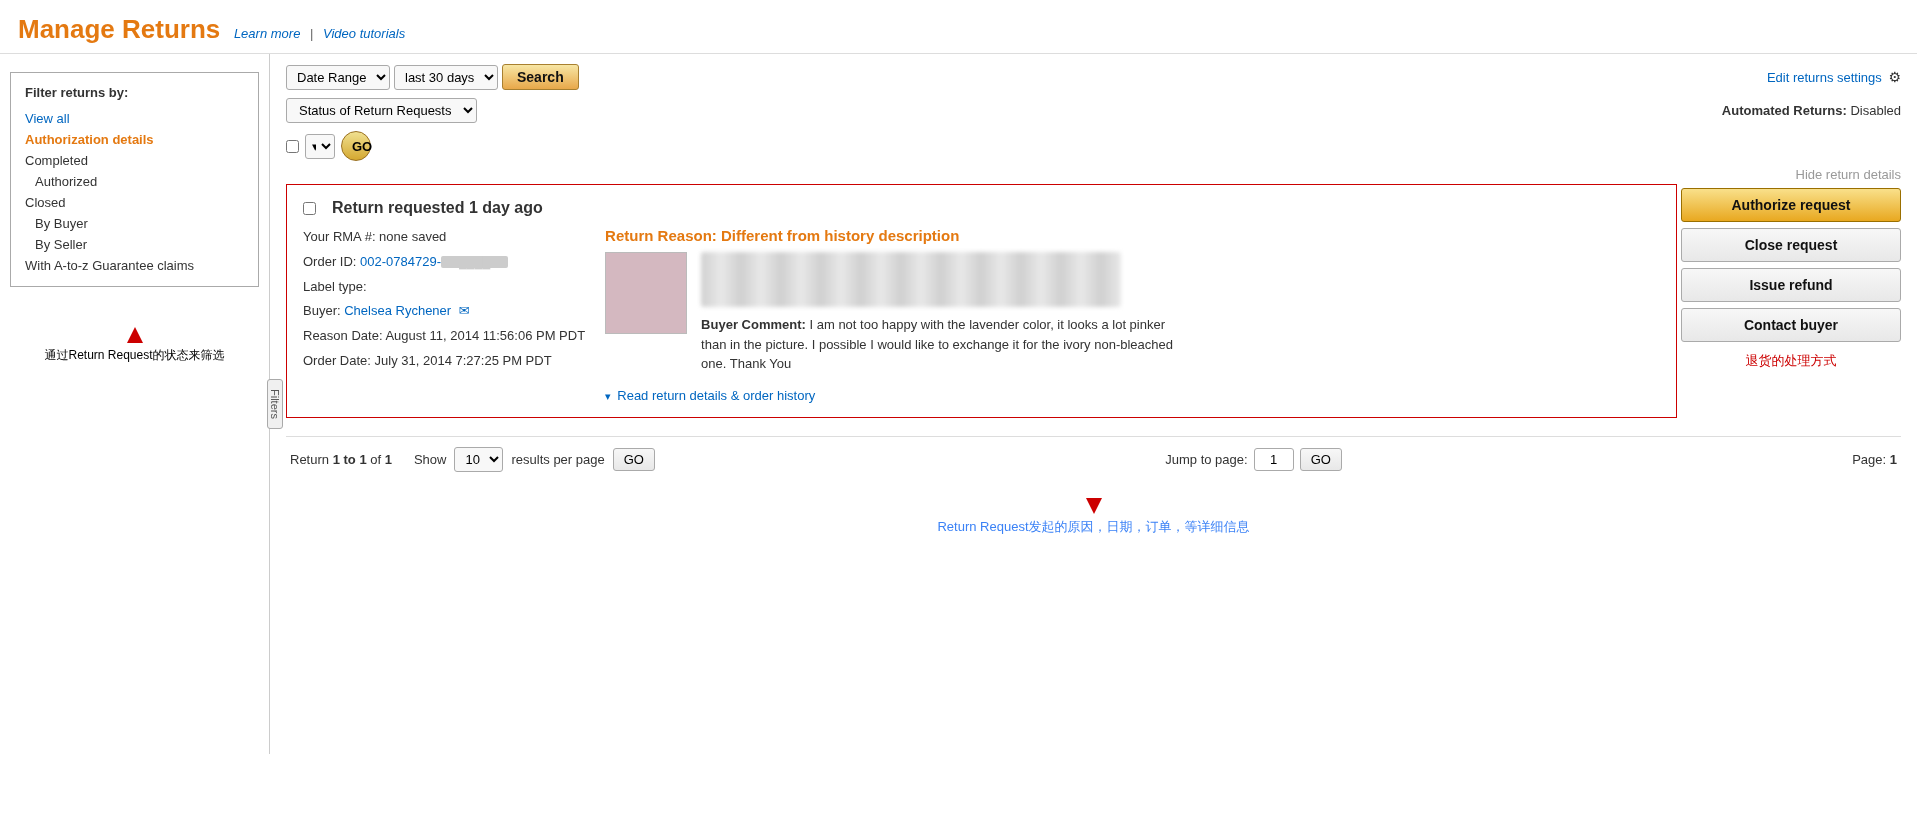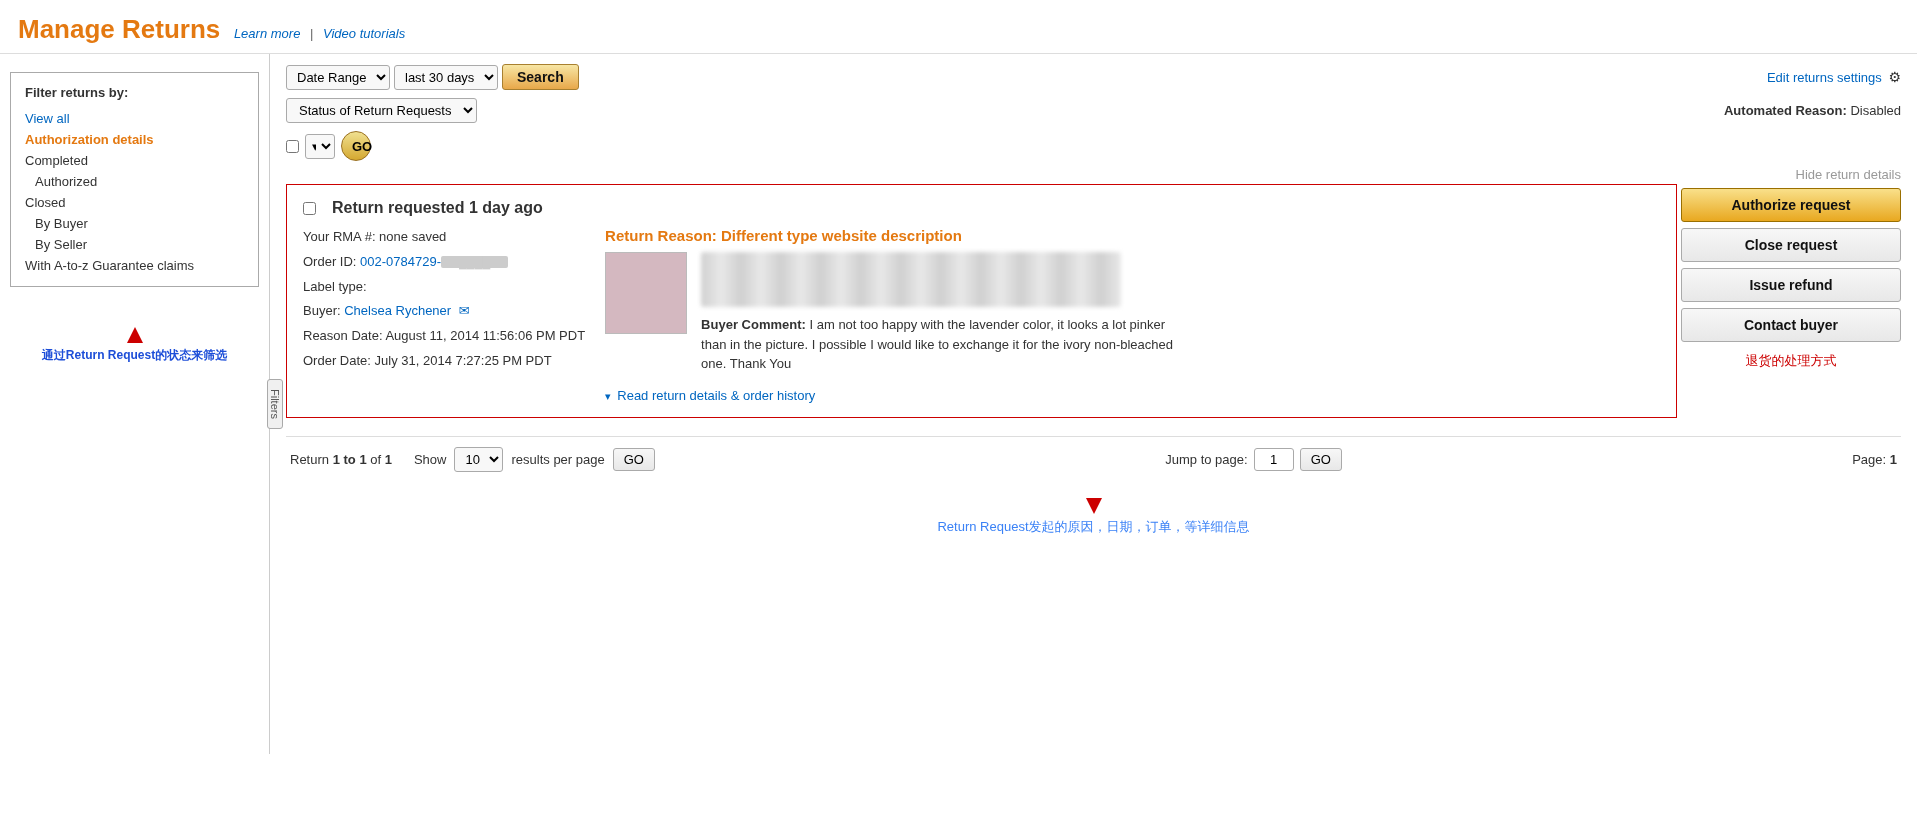--- a/index.html
+++ b/index.html
@@ -18,21 +18,21 @@
     
     .sidebar { width: 270px; min-width: 270px; border-right: 1px solid #ccc; padding: 12px 0; position: relative; }
     .sidebar-title { font-weight: bold; padding: 6px 14px 8px 14px; font-size: 13px; }
     .sidebar-item { padding: 3px 14px; font-size: 13px; cursor: pointer; }
     .sidebar-item.active { color: #e47911; font-weight: bold; }
     .sidebar-item.indent1 { padding-left: 24px; }
     .sidebar-item a { color: #0066c0; text-decoration: none; }
     .sidebar-border { border: 1px solid #aaa; margin: 6px 10px 10px 10px; padding: 6px 0 10px 0; }
     .filter-collapse { position: absolute; right: -14px; top: 50%; transform: translateY(-50%); background: #f0f0f0; border: 1px solid #aaa; border-radius: 3px; width: 16px; height: 50px; display: flex; align-items: center; justify-content: center; cursor: pointer; z-index: 2; font-size: 11px; color: #555; }
     .annotation-arrow { display: flex; flex-direction: column; align-items: center; margin-top: 30px; padding: 0 10px; }
-    .annotation-text { color: #1d4ed8; font-size: 12px; text-align: center; margin-top: 4px; font-weight: bold; }
+    .annotation-text { color: #000000; font-size: 12px; text-align: center; margin-top: 4px; }
     .arrow-up { width: 0; height: 0; border-left: 8px solid transparent; border-right: 8px solid transparent; border-bottom: 16px solid #cc0000; }
 
     
     .content { flex: 1; padding: 10px 16px; }
 
     
     .toolbar-row { display: flex; align-items: center; justify-content: space-between; margin-bottom: 8px; }
     .toolbar-left { display: flex; align-items: center; gap: 4px; }
     .select-box { padding: 3px 6px; border: 1px solid #aaa; border-radius: 3px; font-size: 13px; background: #f8f8f8; }
     .btn-search { background: linear-gradient(to bottom, #f7e6a4, #e8a84a); border: 1px solid #a88030; border-radius: 3px; padding: 4px 14px; font-size: 14px; font-weight: bold; cursor: pointer; color: #111; }
@@ -164,21 +164,21 @@
       </div>
     </div>
 
     <div class="toolbar-row">
       <div class="toolbar-left">
         <select class="select-box" style="padding: 3px 8px;">
           <option>Status of Return Requests</option>
         </select>
       </div>
       <div class="automated-returns">
-        <strong>Automated Reason:</strong>
+        <strong>Automated Returns:</strong>
         <span>Disabled</span>
       </div>
     </div>
 
     <div style="display:flex; align-items:center; gap:6px; margin-bottom:6px;">
       <input type="checkbox" style="">
       <select class="select-box" style="width:30px;padding:3px 2px;">
         <option>▾</option>
       </select>
       <button class="btn-go" style="background:linear-gradient(to bottom,#f0e090,#d4a830);border-color:#9a7020;border-radius:50%;width:30px;height:30px;font-weight:bold;">GO</button>
@@ -215,21 +215,21 @@
               <span>Reason Date:</span>
               <span>August 11, 2014 11:56:06 PM PDT</span>
             </p>
             <p>
               <span>Order Date:</span>
               <span>July 31, 2014 7:27:25 PM PDT</span>
             </p>
           </div>
 
           <div class="return-reason-block">
-            <div class="return-reason-title">Return Reason: Different type website description</div>
+            <div class="return-reason-title">Return Reason: Different from history description</div>
             <div class="inline-flex">
 
               <div class="product-img-placeholder"></div>
               <div class="reason-content">
                 <div class="blurred-image"></div>
                 <p class="buyer-comment">
                   <strong>Buyer Comment:</strong>
                   <span>I am not too happy with the lavender color, it looks a lot pinker than in the picture. I possible I would like to exchange it for the ivory non-bleached one. Thank You</span>
                 </p>
               </div>

